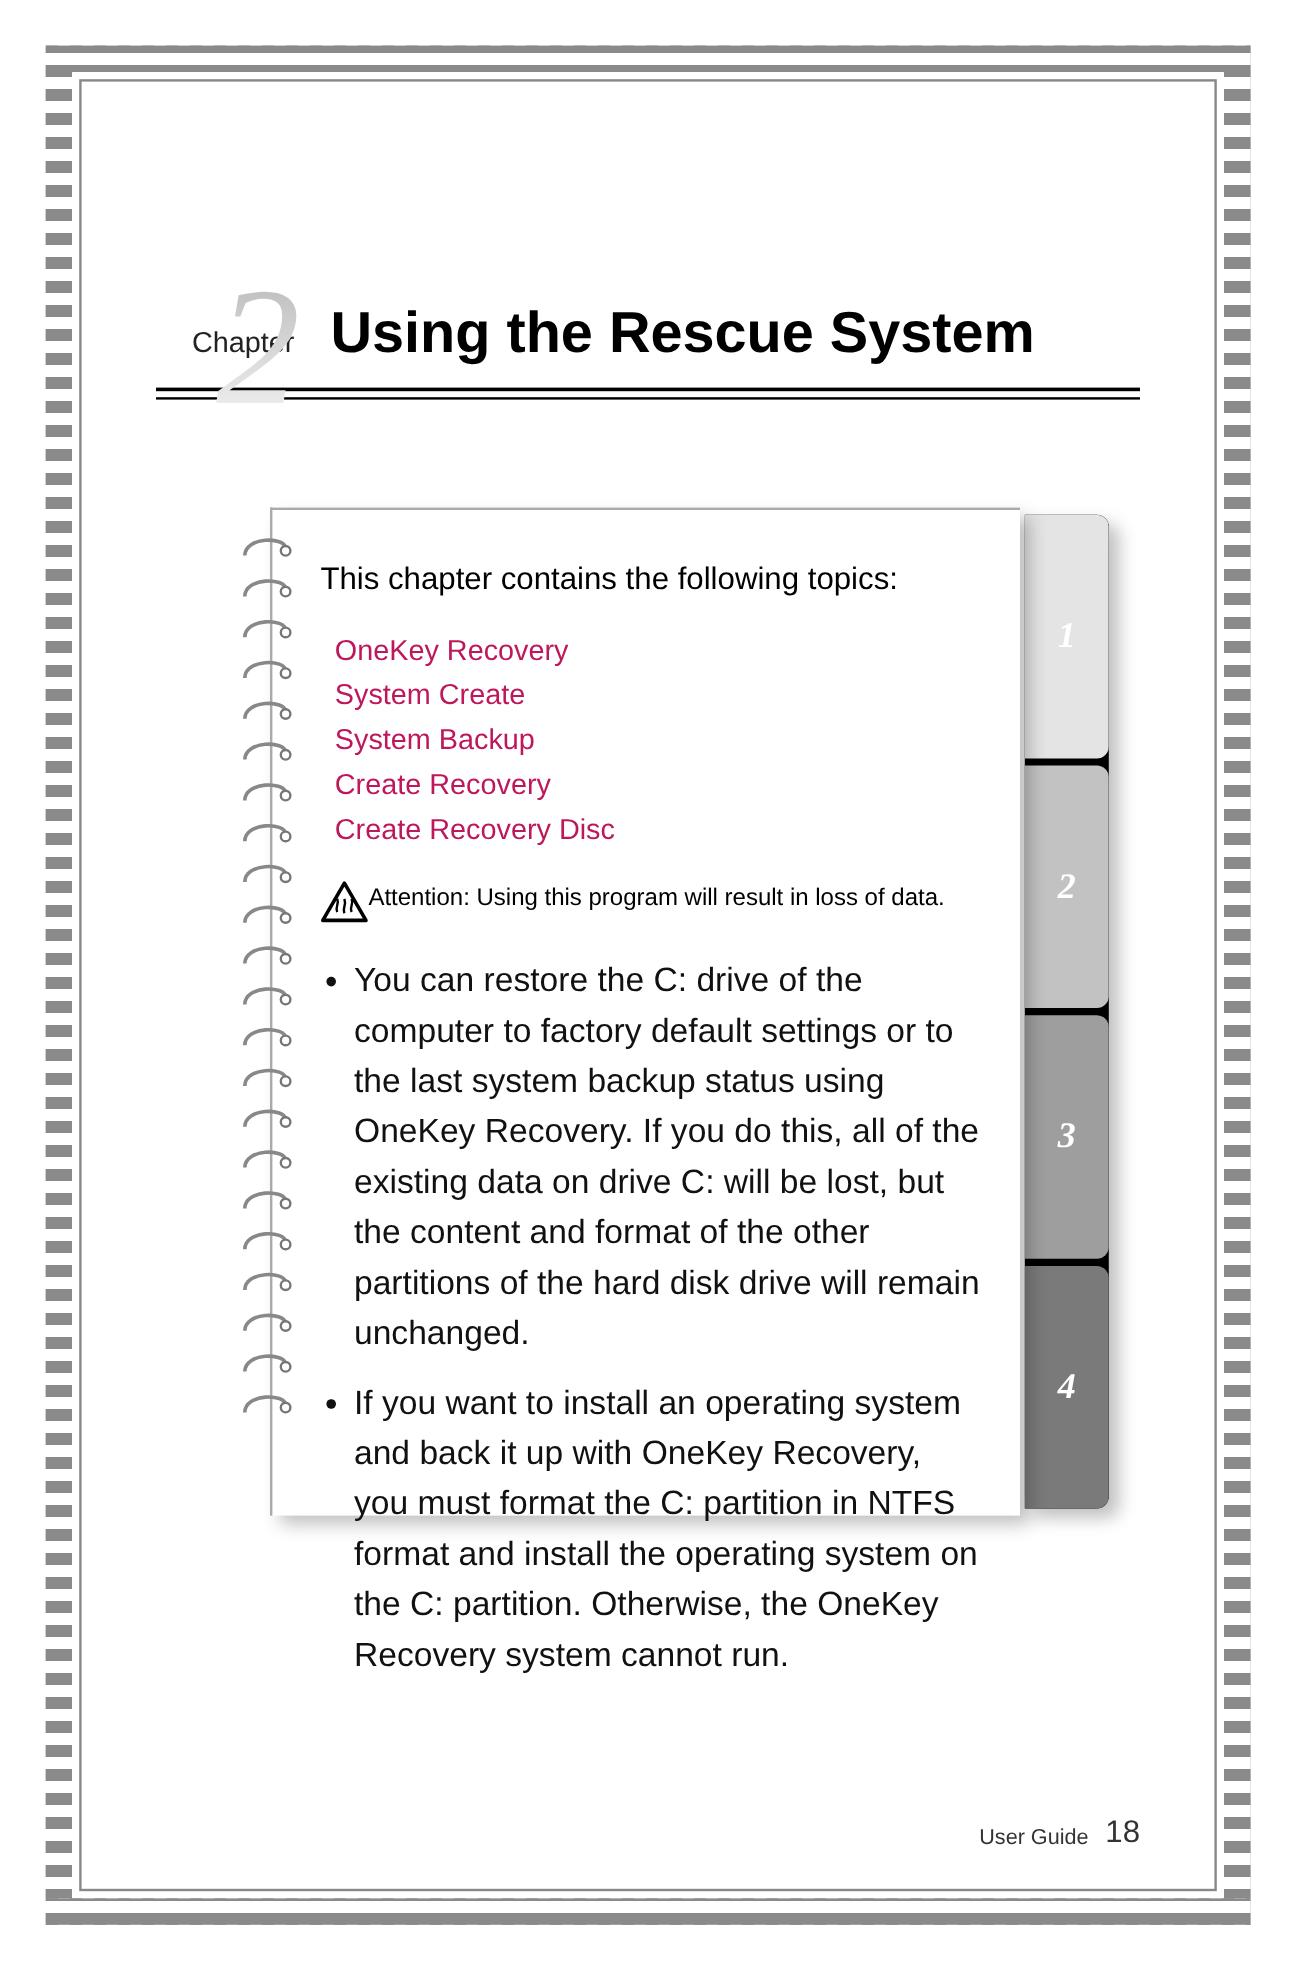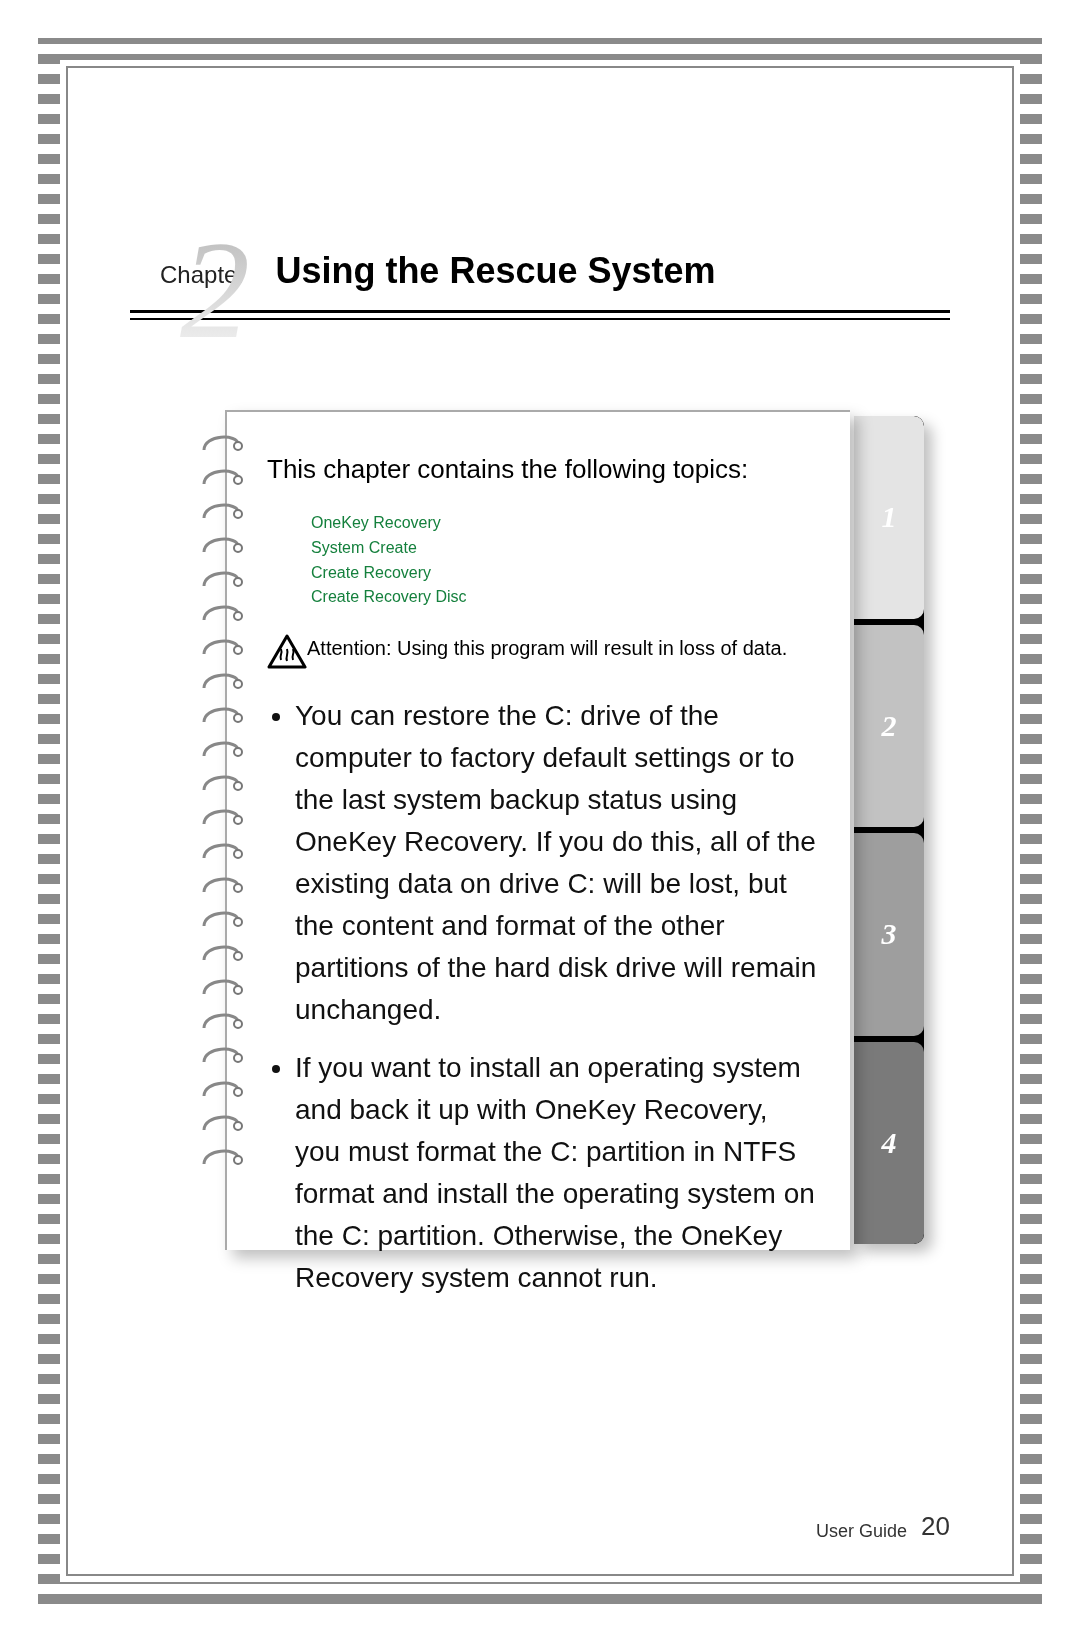--- a/index.html
+++ b/index.html
@@ -57,21 +57,21 @@
     align-items: baseline;
     gap: 30px;
     margin-top: 130px;
     margin-left: 30px;
   }
   .chapter-label {
     font-size: 24px;
     color: #222;
   }
   .chapter-title {
-    font-size: 36px;
+    font-size: 48px;
     font-weight: bold;
     color: #000;
   }
   .double-rule {
     margin-top: 18px;
     border-top: 3px solid #000;
     border-bottom: 2px solid #000;
     height: 10px;
   }
   .notebook {
@@ -139,24 +139,24 @@
   .tab-2 { background: #c2c2c2; }
   .tab-3 { background: #9e9e9e; }
   .tab-4 { background: #7a7a7a; }
   .topics-heading {
     font-size: 26px;
     font-weight: normal;
     margin-bottom: 24px;
     line-height: 1.35;
   }
   .topics-list {
-    margin-left: 44px;
-    font-size: 16px;
+    margin-left: 12px;
+    font-size: 24px;
     line-height: 1.55;
-    color: #15803d;
+    color: #be185d;
     margin-bottom: 24px;
   }
   .attention {
     display: flex;
     margin-left: 4px;
     margin-bottom: 18px;
     font-size: 20px;
     line-height: 1.4;
   }
   .attn-icon {
@@ -345,20 +345,21 @@
       <div class="tab tab-3">3</div>
       <div class="tab tab-4">4</div>
     </div>
 
     <div class="notebook-page">
       <div class="topics-heading">This chapter contains the following topics:</div>
 
       <div class="topics-list">
         <div>OneKey Recovery</div>
         <div>System Create</div>
+        <div>System Backup</div>
         <div>Create Recovery</div>
         <div>Create Recovery Disc</div>
       </div>
 
       <div class="attention">
         <span class="attn-icon">
           <svg width="40" height="36">
             <polygon points="20,2 38,33 2,33" fill="none" stroke="#000" stroke-width="3" stroke-linejoin="round"></polygon>
             <path d="M14 26 C 12 21, 16 20, 14 15" fill="none" stroke="#000" stroke-width="2"></path>
             <path d="M20 27 C 18 22, 22 21, 20 15" fill="none" stroke="#000" stroke-width="2"></path>
@@ -371,16 +372,16 @@
       <ul class="bullets">
         <li>You can restore the C: drive of the computer to factory default settings or to the last system backup status using OneKey Recovery. If you do this, all of the existing data on drive C: will be lost, but the content and format of the other partitions of the hard disk drive will remain unchanged.</li>
         <li>If you want to install an operating system and back it up with OneKey Recovery, you must format the C: partition in NTFS format and install the operating system on the C: partition. Otherwise, the OneKey Recovery system cannot run.</li>
       </ul>
     </div>
 
   </div>
 
   <div class="footer">
     <span>User Guide</span>
-    <span class="pnum">20</span>
+    <span class="pnum">18</span>
   </div>
 
 </div>
 
 </body></html>

